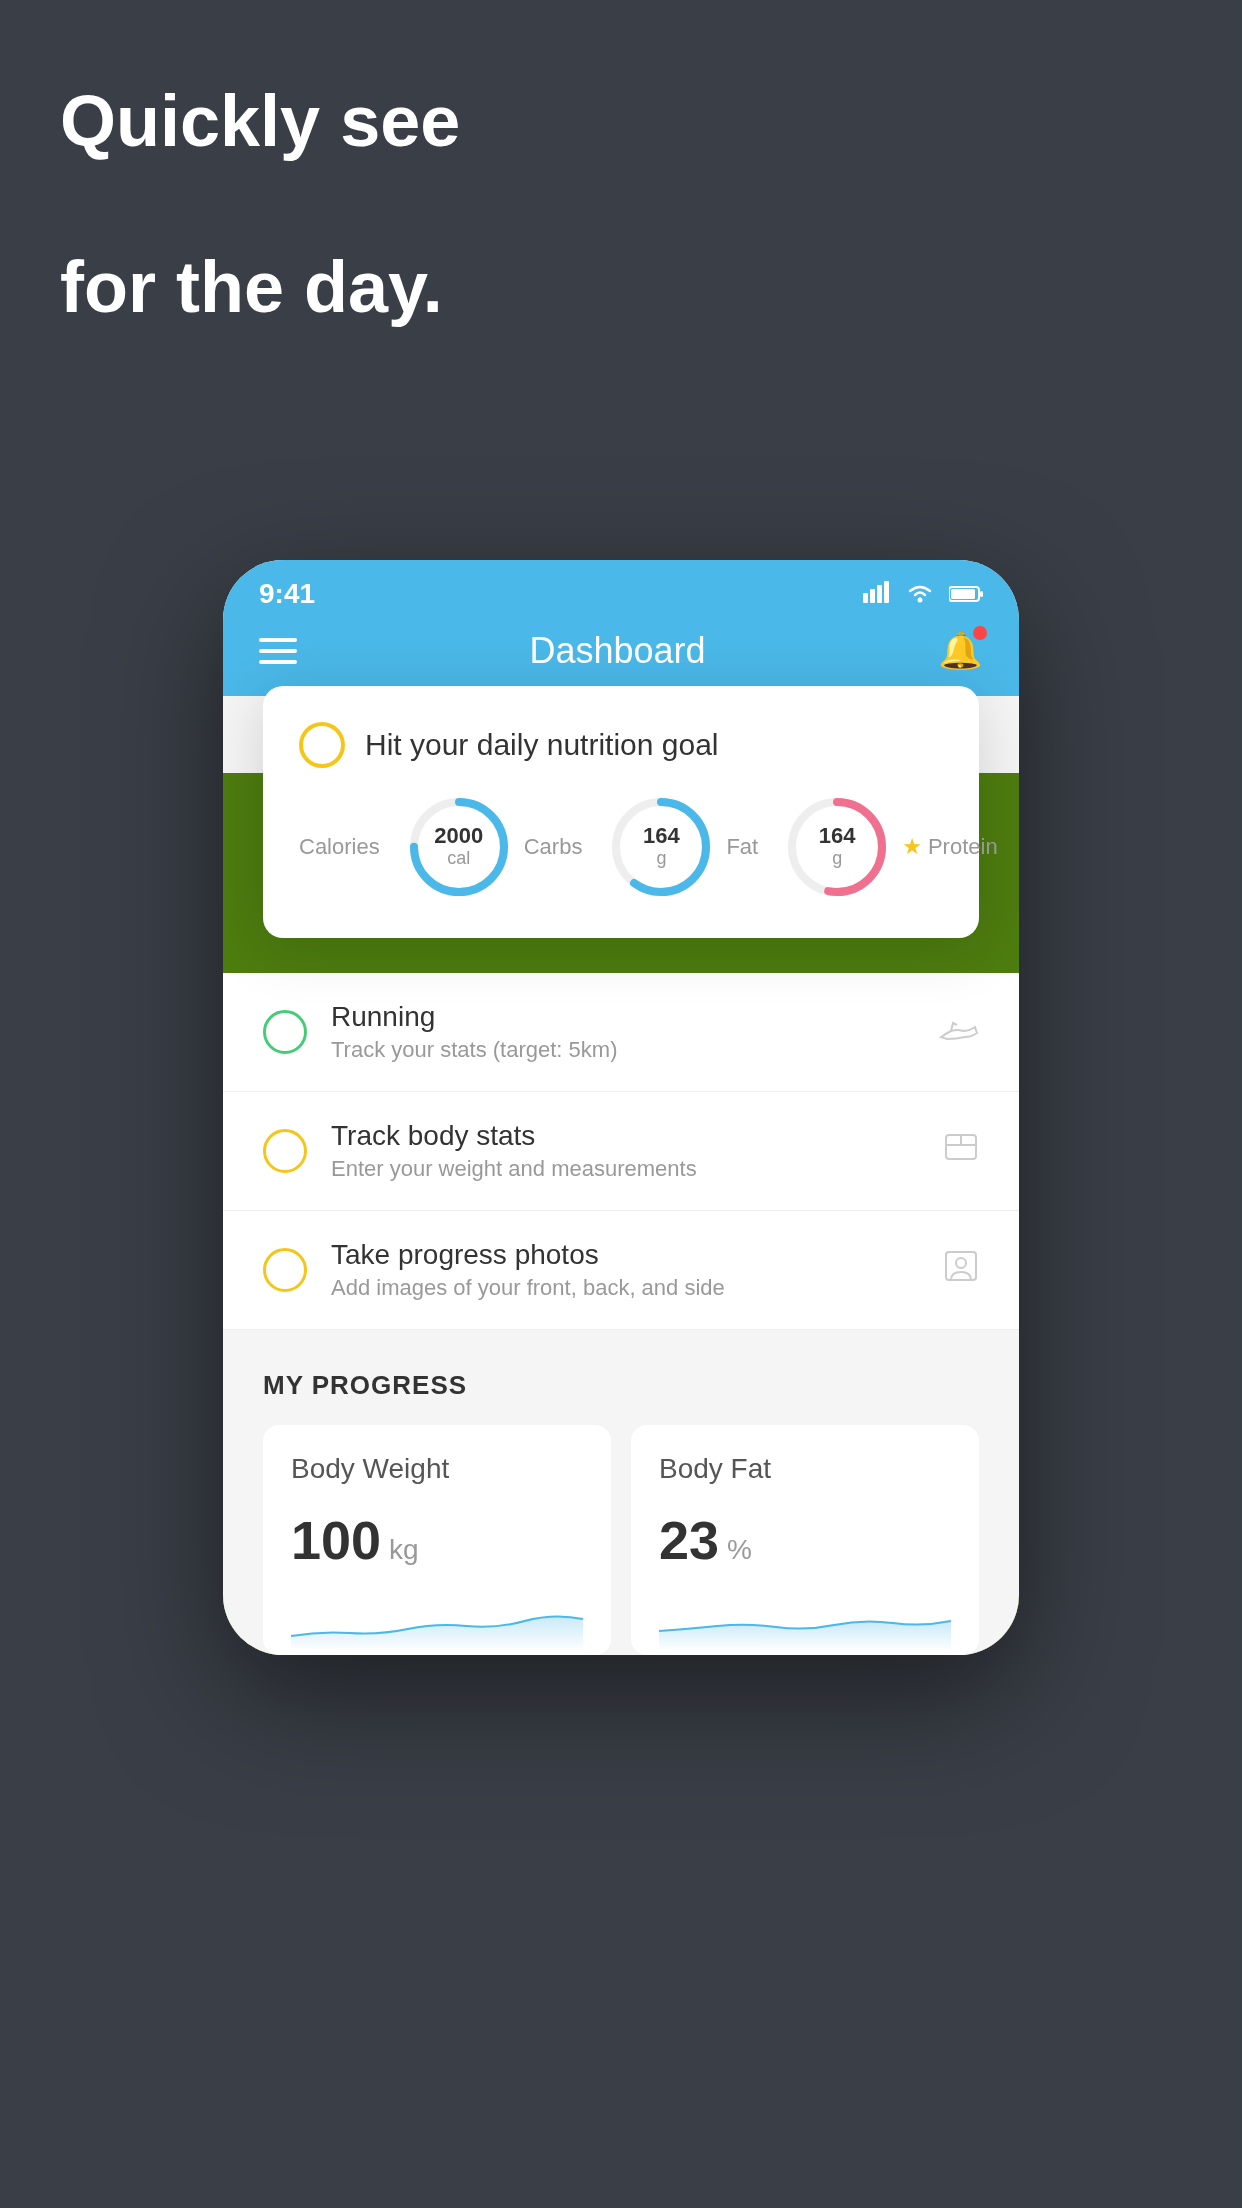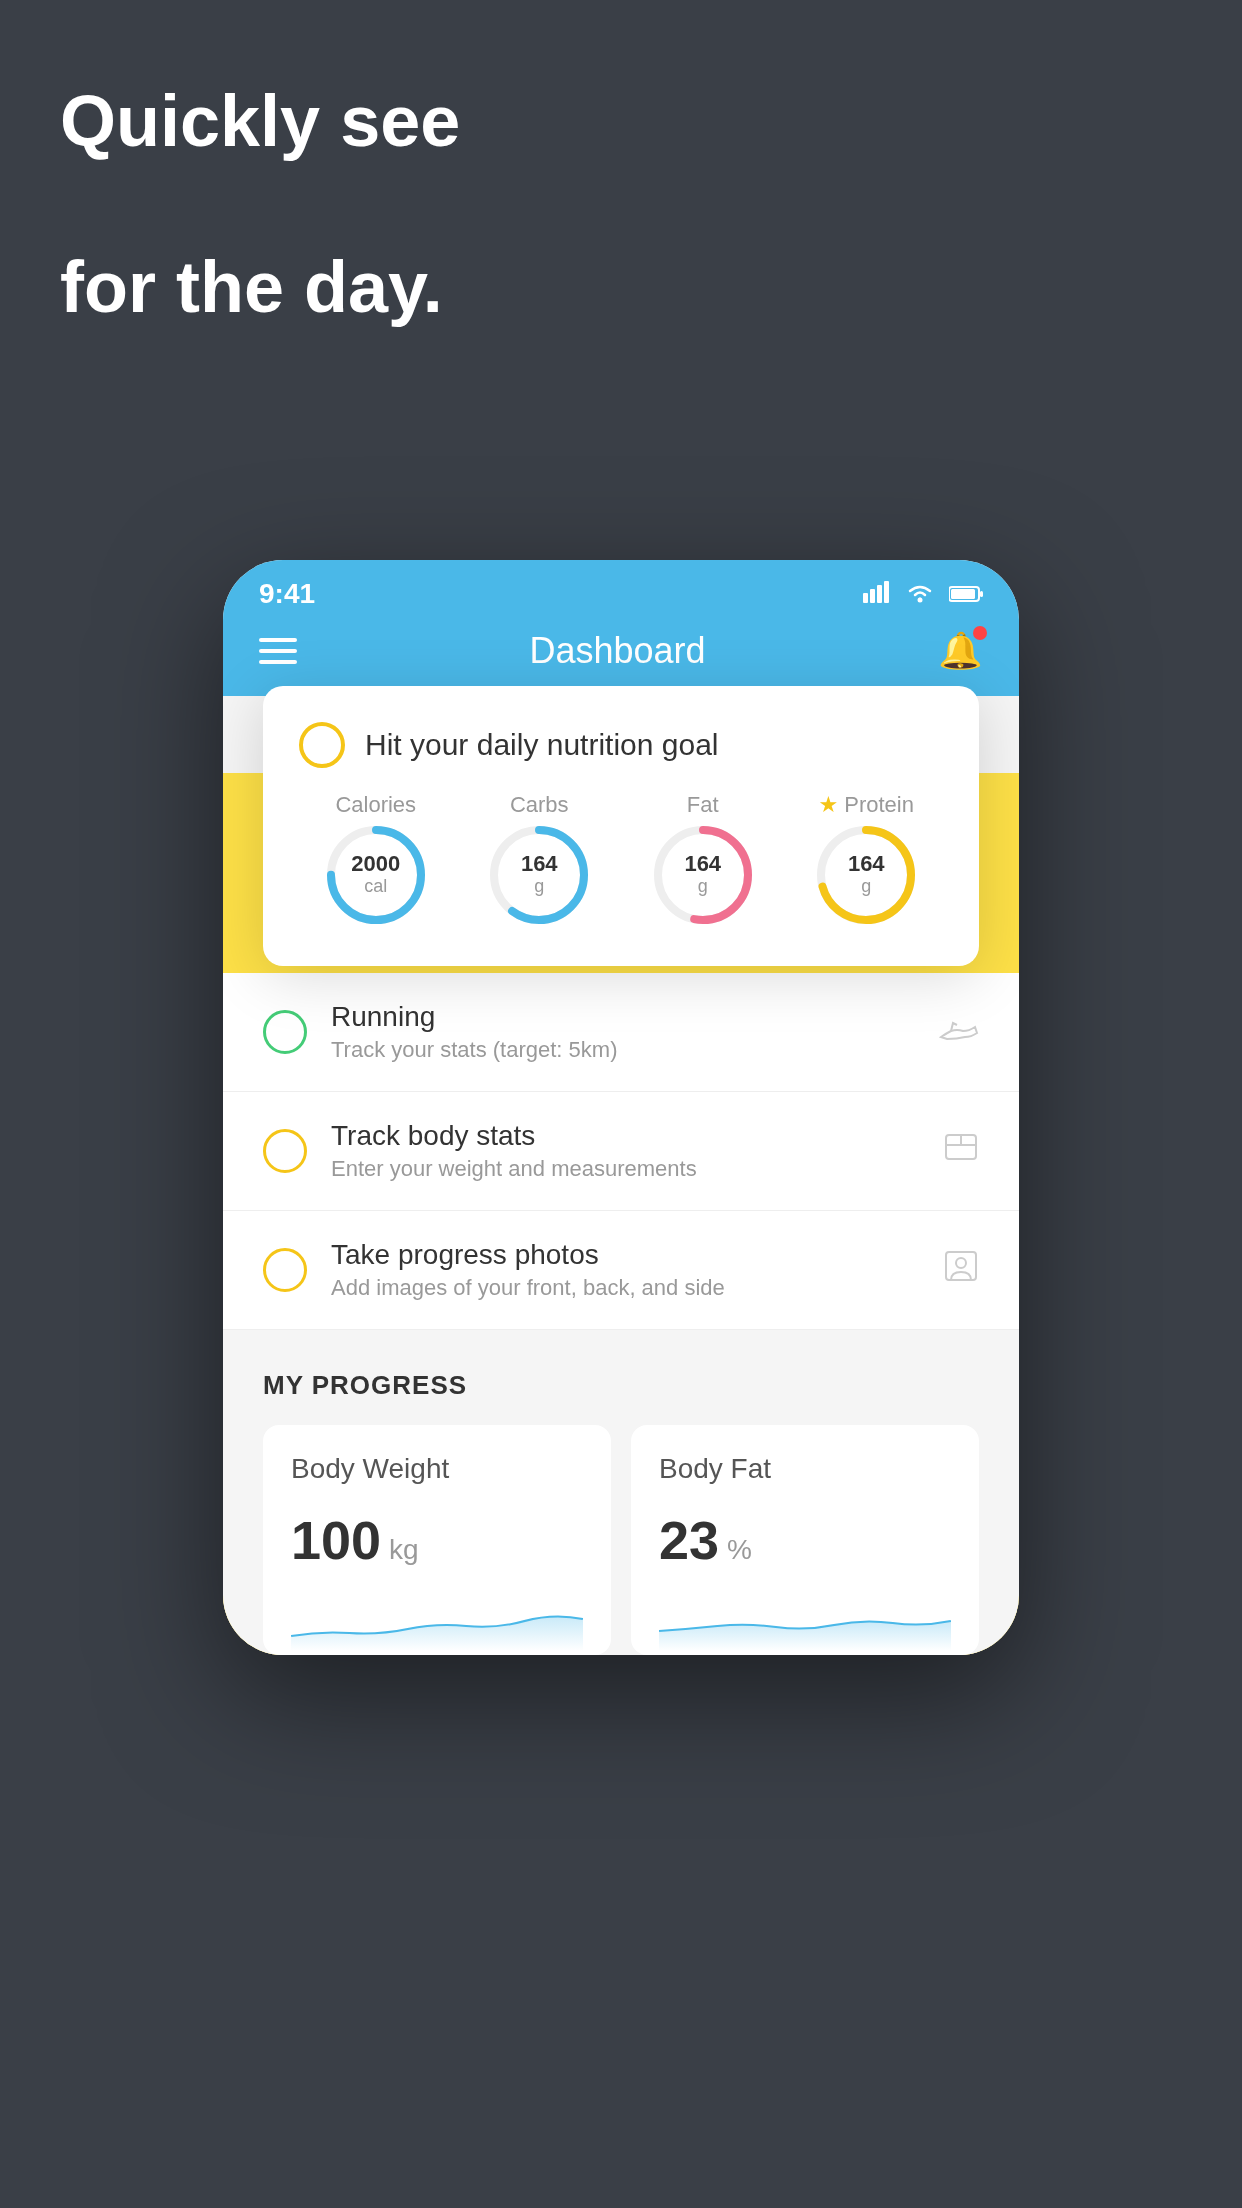--- a/index.html
+++ b/index.html
@@ -104,21 +104,21 @@
       top: -4px;
       right: -4px;
       width: 14px;
       height: 14px;
       background: #ff4444;
       border-radius: 50%;
     }
 
     
     .app-content {
-      background: #fde047;
+      background: #4d7c0f;
       position: relative;
     }
 
     .section-header {
       background: #f5f5f5;
       padding: 30px 40px 16px;
     }
 
     .section-header-text {
       font-size: 26px;
@@ -163,23 +163,23 @@
     }
 
     .nutrition-metrics {
       display: flex;
       justify-content: space-around;
       gap: 10px;
     }
 
     .metric-item {
       display: flex;
-      flex-direction: column;
-      align-items: center;
-      gap: 2px;
+      flex-direction: row;
+      align-items: center;
+      gap: 24px;
     }
 
     .metric-label {
       font-size: 22px;
       color: #999999;
       display: flex;
       align-items: center;
       gap: 6px;
     }
 

